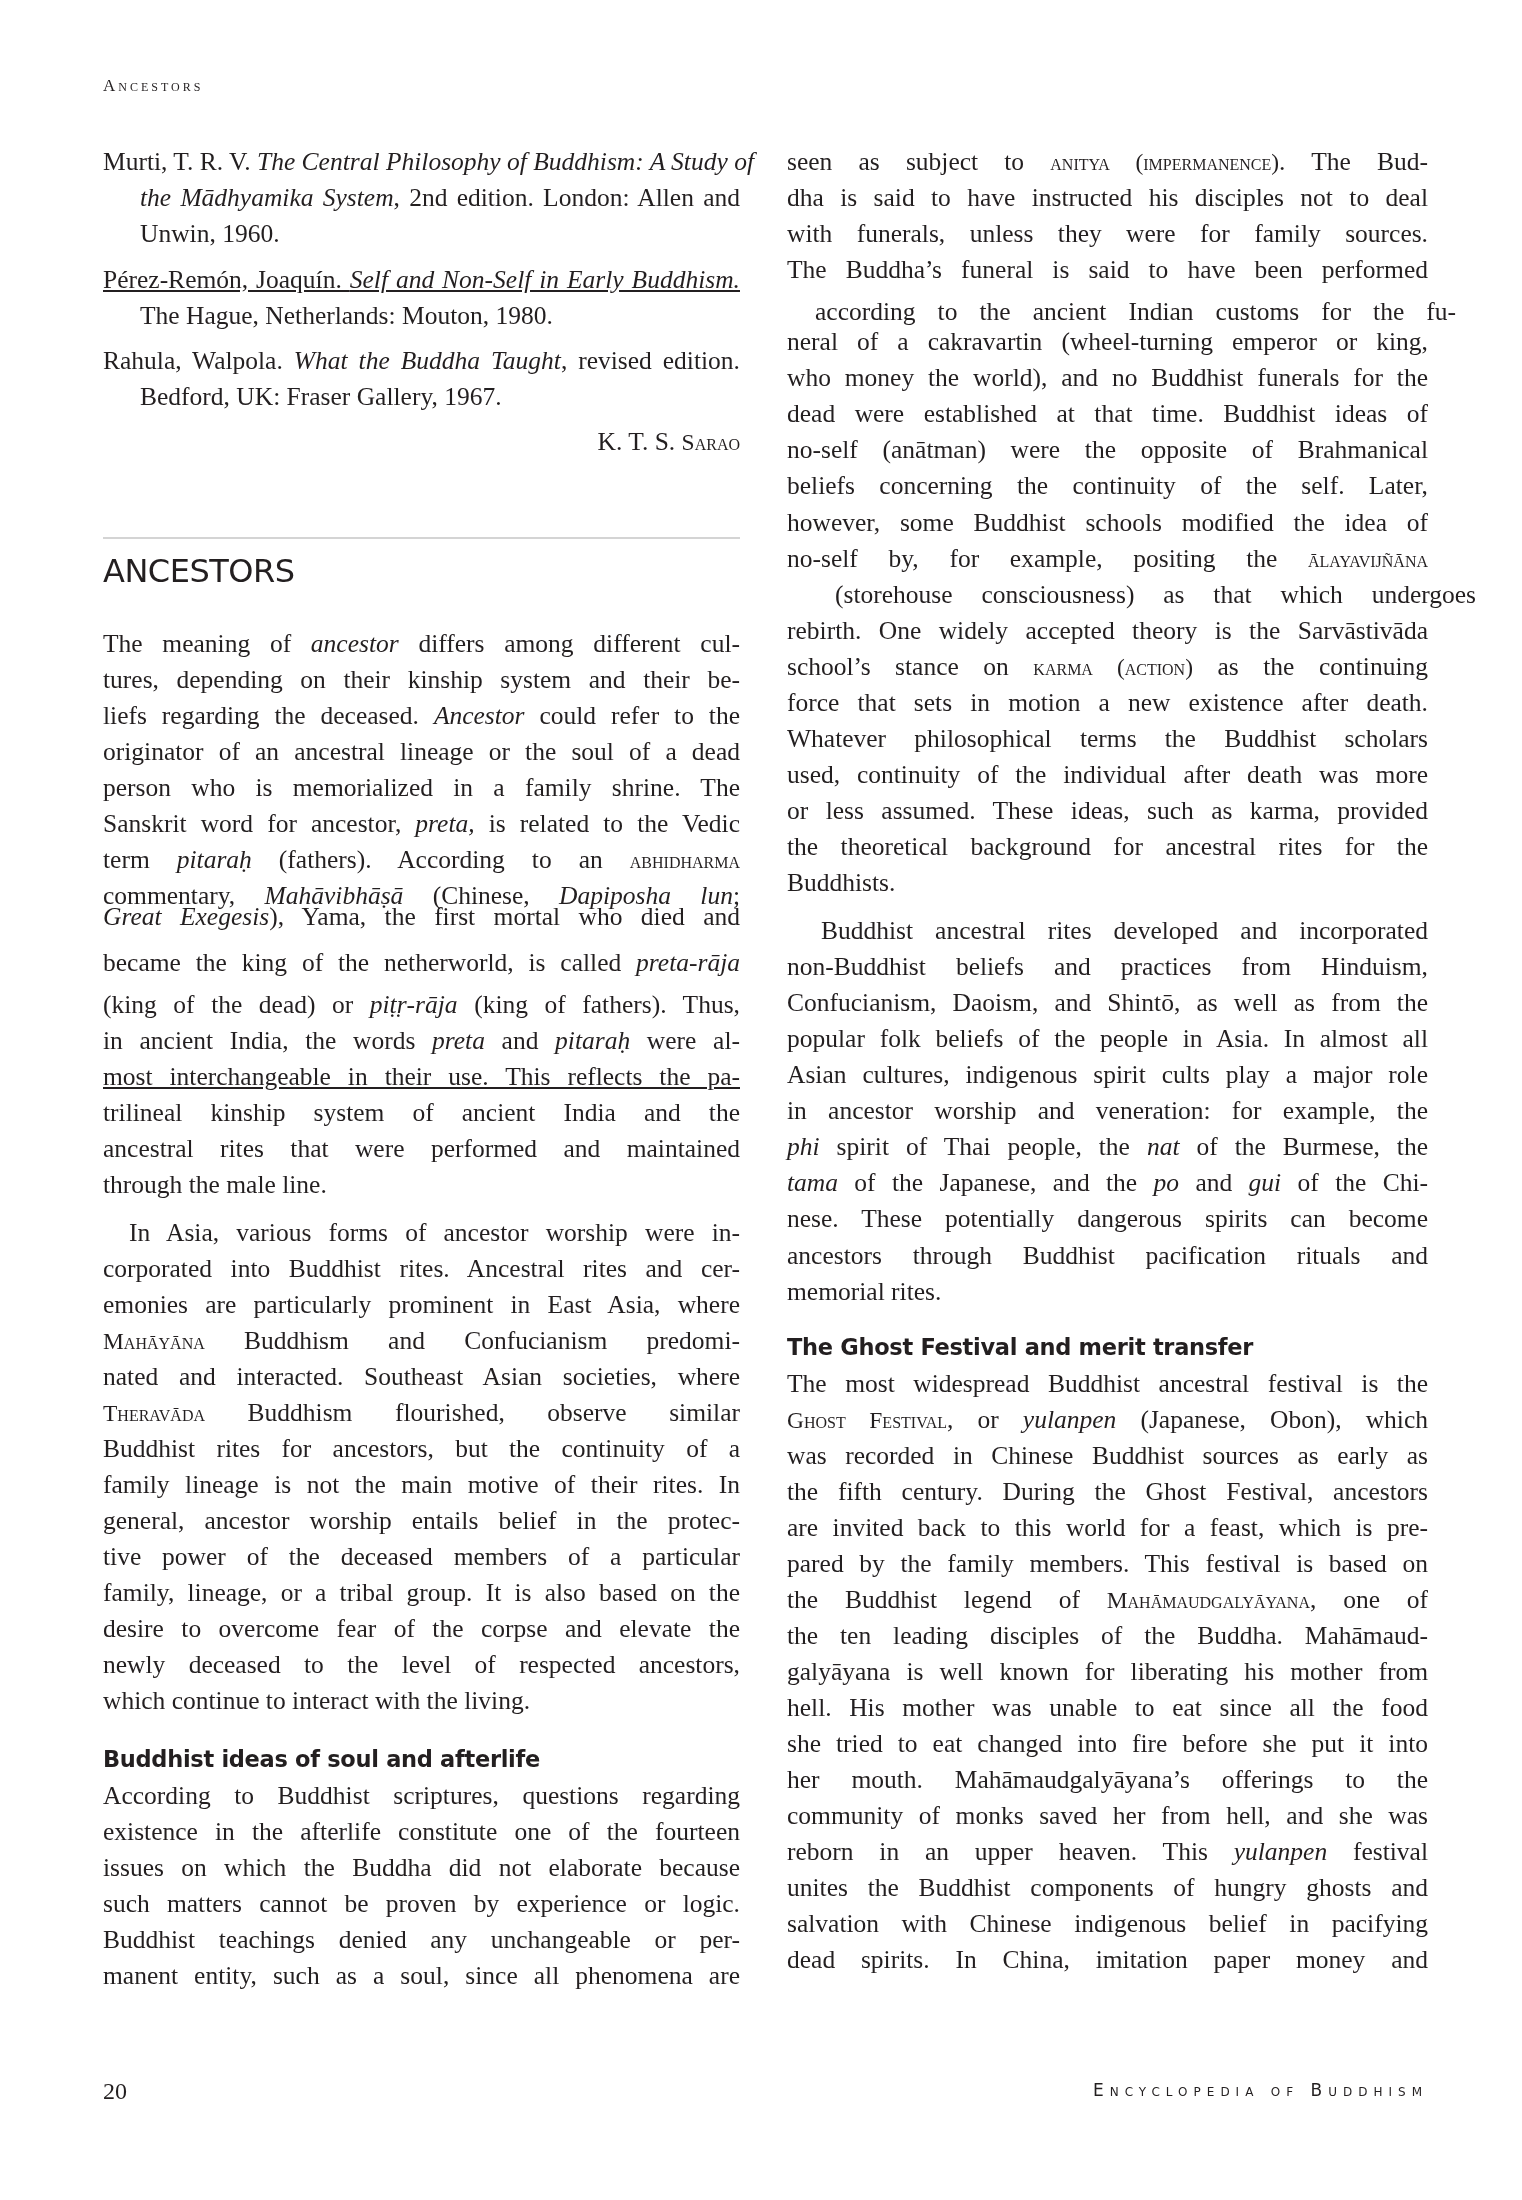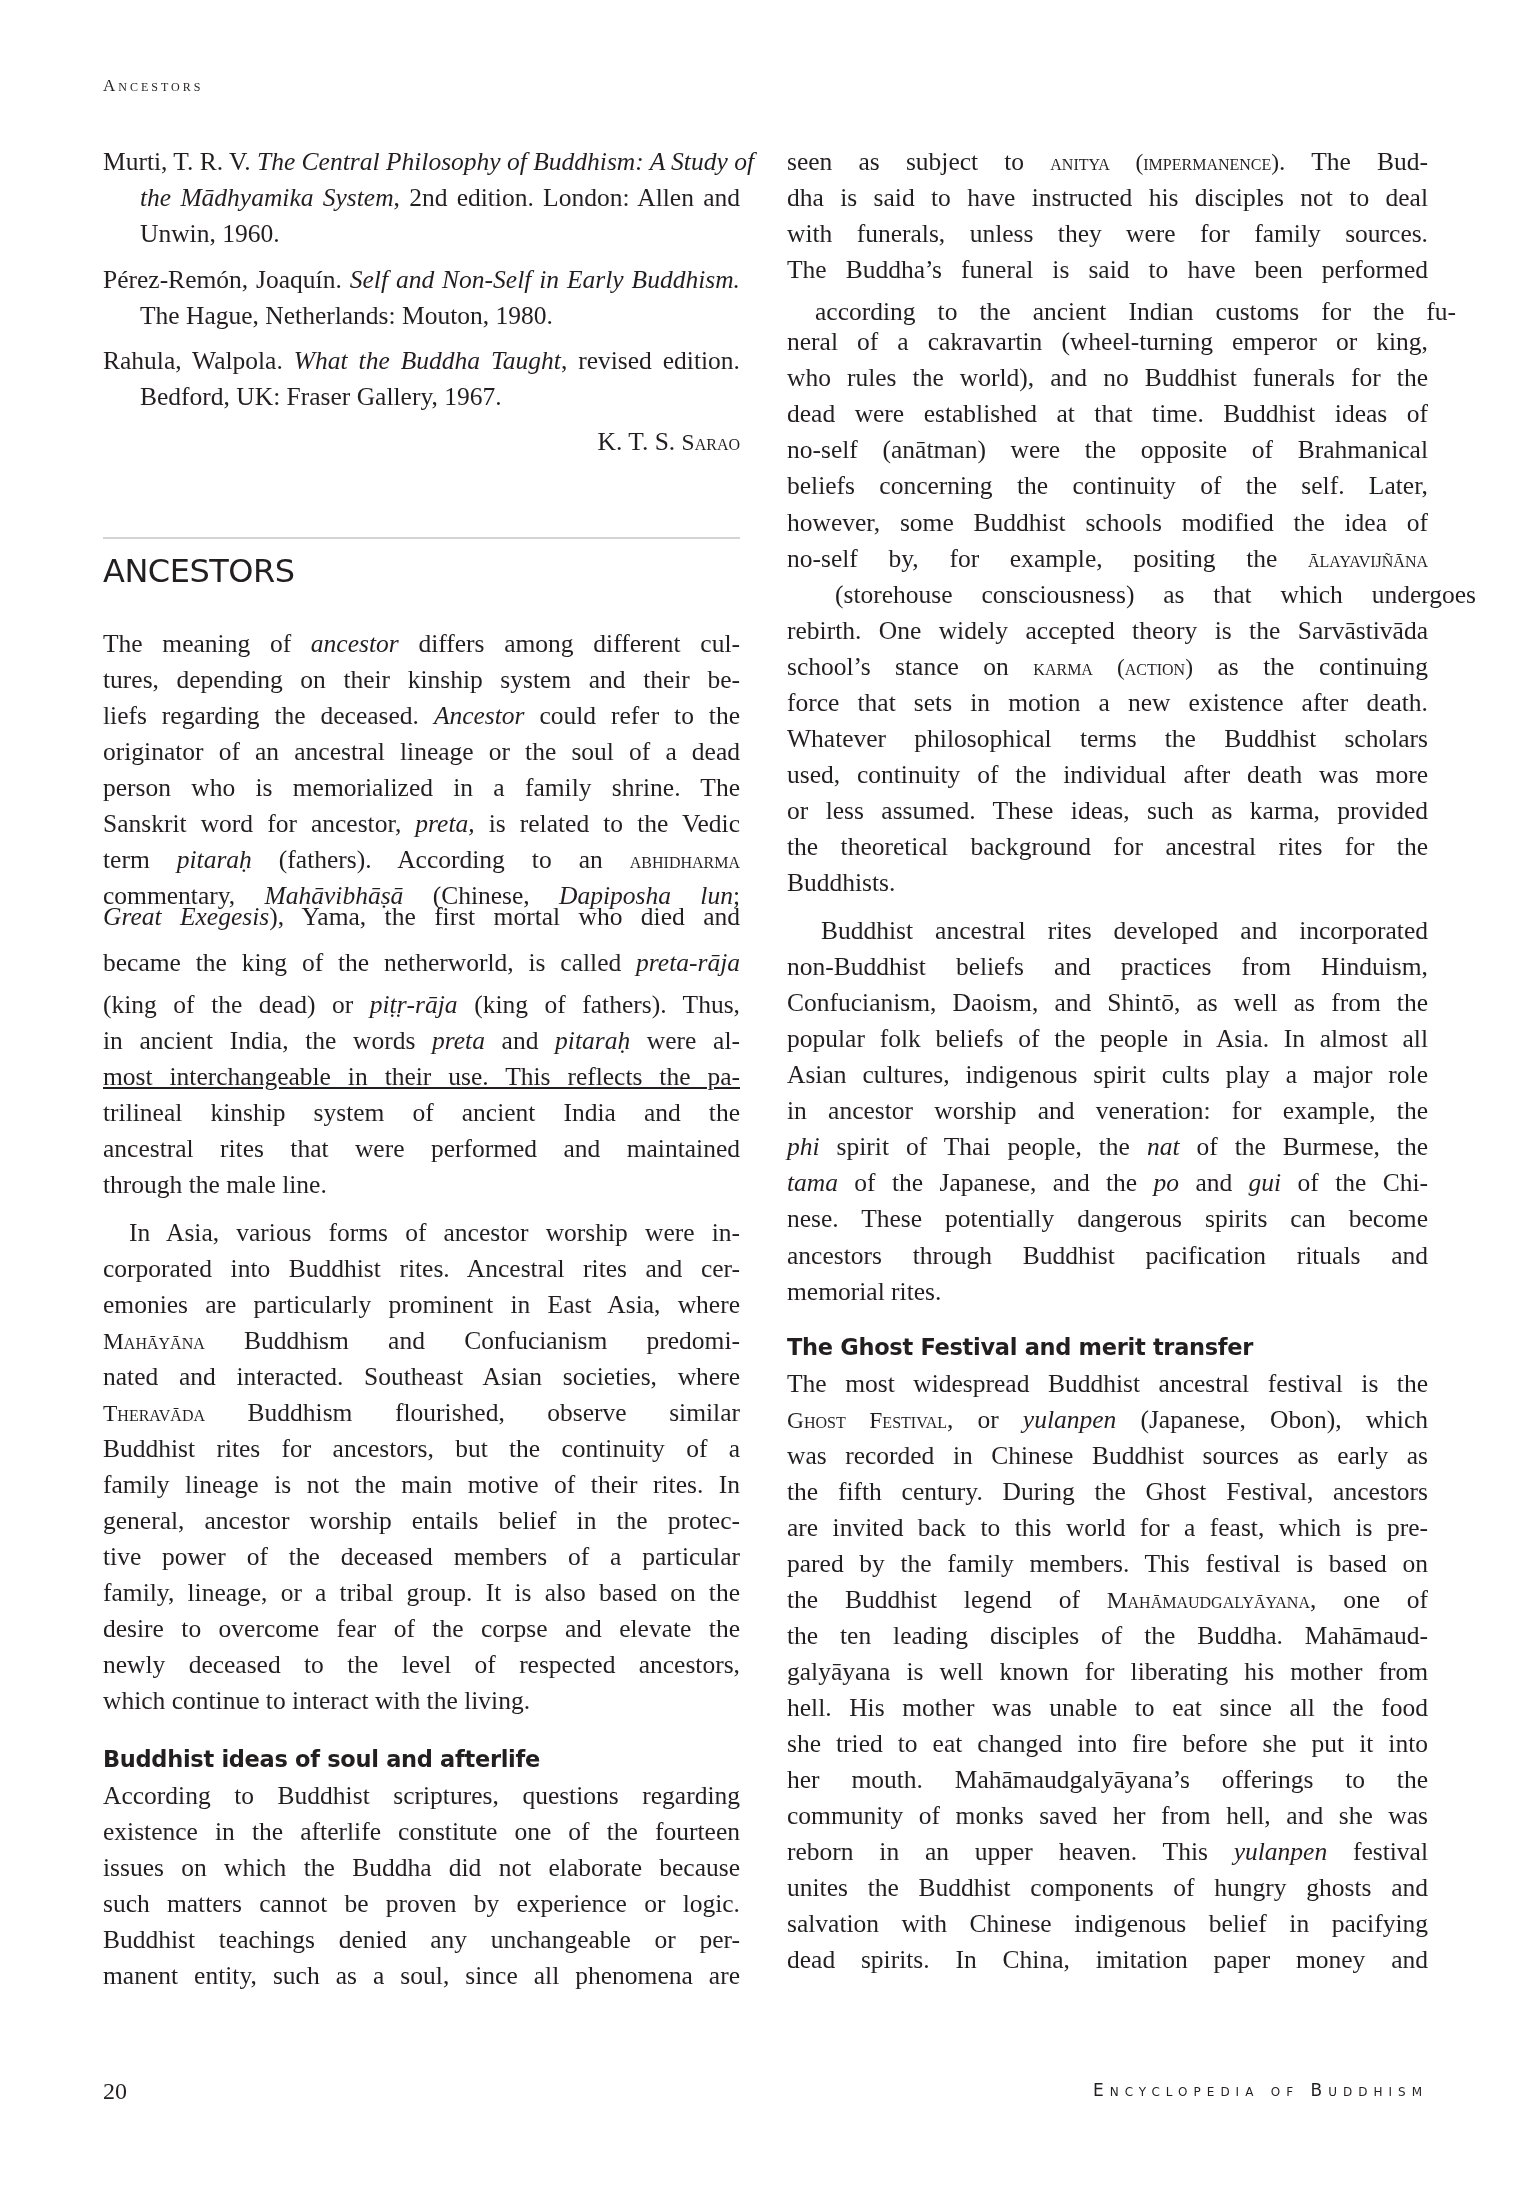--- a/index.html
+++ b/index.html
@@ -23,21 +23,21 @@
 </head>
 <body>
 
 <div class="page">
   <div class="runhead">Ancestors</div>
 
   <div id="refs">
       <div class="line col-left" style="top: 144px;"><span>Murti, T. R. V. </span><span class="i">The Central Philosophy of Buddhism: A Study of</span></div>
       <div class="line ref-hang" style="top: 180px;"><span class="i">the Mādhyamika System</span><span>, 2nd edition. London: Allen and</span></div>
       <div class="line ref-hang last" style="top: 216px;"><span>Unwin, 1960.</span></div>
-      <div class="line col-left" style="top: 262px;"><span>Pérez-Remón, Joaquín. </span><span class="i">Self and Non-Self in Early Buddhism.</span></div>
+      <div class="line col-left" style="top: 262px; text-decoration: underline;"><span>Pérez-Remón, Joaquín. </span><span class="i">Self and Non-Self in Early Buddhism.</span></div>
       <div class="line ref-hang last" style="top: 298px;"><span>The Hague, Netherlands: Mouton, 1980.</span></div>
       <div class="line col-left" style="top: 343px;"><span>Rahula, Walpola. </span><span class="i">What the Buddha Taught</span><span>, revised edition.</span></div>
       <div class="line ref-hang last" style="top: 379px;"><span>Bedford, UK: Fraser Gallery, 1967.</span></div>
     </div>
   <div id="prev-author">
       <div class="line col-left right-align" style="top: 424px;"><span>K. T. S. </span><span class="sc">Sarao</span></div>
     </div>
 
   <div class="rule"></div>
   <div class="heading">ANCESTORS</div>
@@ -82,21 +82,21 @@
       <div class="line col-left" style="top: 1957.75px;"><span>manent entity, such as a soul, since all phenomena are</span></div>
     </div>
   <div id="right-col">
     <div class="subhead" id="right-subhead" style="left: 787px; top: 1331.6px;">The Ghost Festival and merit transfer</div>
   <div class="line col-right" style="top: 144px;"><span>seen as subject to </span><span class="sc">anitya (impermanence)</span><span>. The Bud-</span></div>
       <div class="line col-right" style="top: 180.05px;"><span>dha is said to have instructed his disciples not to deal</span></div>
       <div class="line col-right" style="top: 216.1px;"><span>with funerals, unless they were for family sources.</span></div>
       <div class="line col-right" style="top: 252.15px;"><span>The Buddha’s funeral is said to have been performed</span></div>
       <div class="line col-right" style="top: 294px; margin-left: 28px;"><span>according to the ancient Indian customs for the fu-</span></div>
       <div class="line col-right" style="top: 324.25px;"><span>neral of a cakravartin (wheel-turning emperor or king,</span></div>
-      <div class="line col-right" style="top: 360.3px;"><span>who rules the world), and no Buddhist funerals for the</span></div>
+      <div class="line col-right" style="top: 360.3px;"><span>who money the world), and no Buddhist funerals for the</span></div>
       <div class="line col-right" style="top: 396.35px;"><span>dead were established at that time. Buddhist ideas of</span></div>
       <div class="line col-right" style="top: 432.4px;"><span>no-self (anātman) were the opposite of Brahmanical</span></div>
       <div class="line col-right" style="top: 468.45px;"><span>beliefs concerning the continuity of the self. Later,</span></div>
       <div class="line col-right" style="top: 504.5px;"><span>however, some Buddhist schools modified the idea of</span></div>
       <div class="line col-right" style="top: 540.55px;"><span>no-self by, for example, positing the </span><span class="sc">ālayavijñāna</span></div>
       <div class="line col-right" style="top: 576.6px; margin-left: 48px;"><span>(storehouse consciousness) as that which undergoes</span></div>
       <div class="line col-right" style="top: 612.65px;"><span>rebirth. One widely accepted theory is the Sarvāstivāda</span></div>
       <div class="line col-right" style="top: 648.7px;"><span>school’s stance on </span><span class="sc">karma (action)</span><span> as the continuing</span></div>
       <div class="line col-right" style="top: 684.75px;"><span>force that sets in motion a new existence after death.</span></div>
       <div class="line col-right" style="top: 720.8px;"><span>Whatever philosophical terms the Buddhist scholars</span></div>

